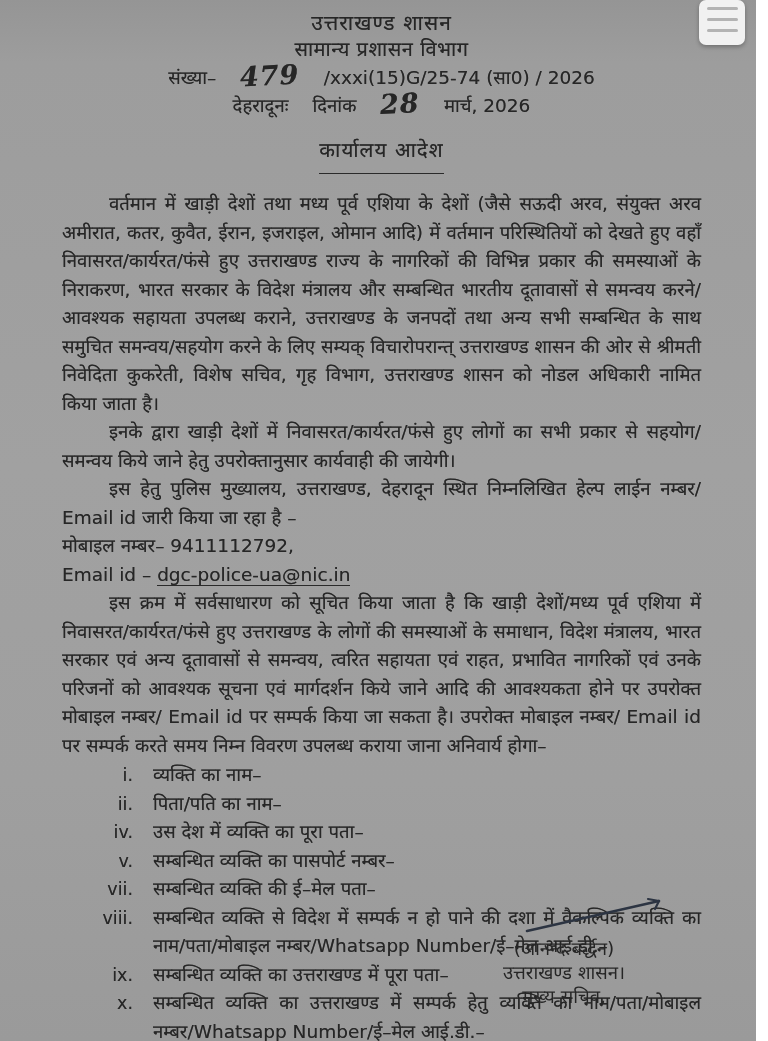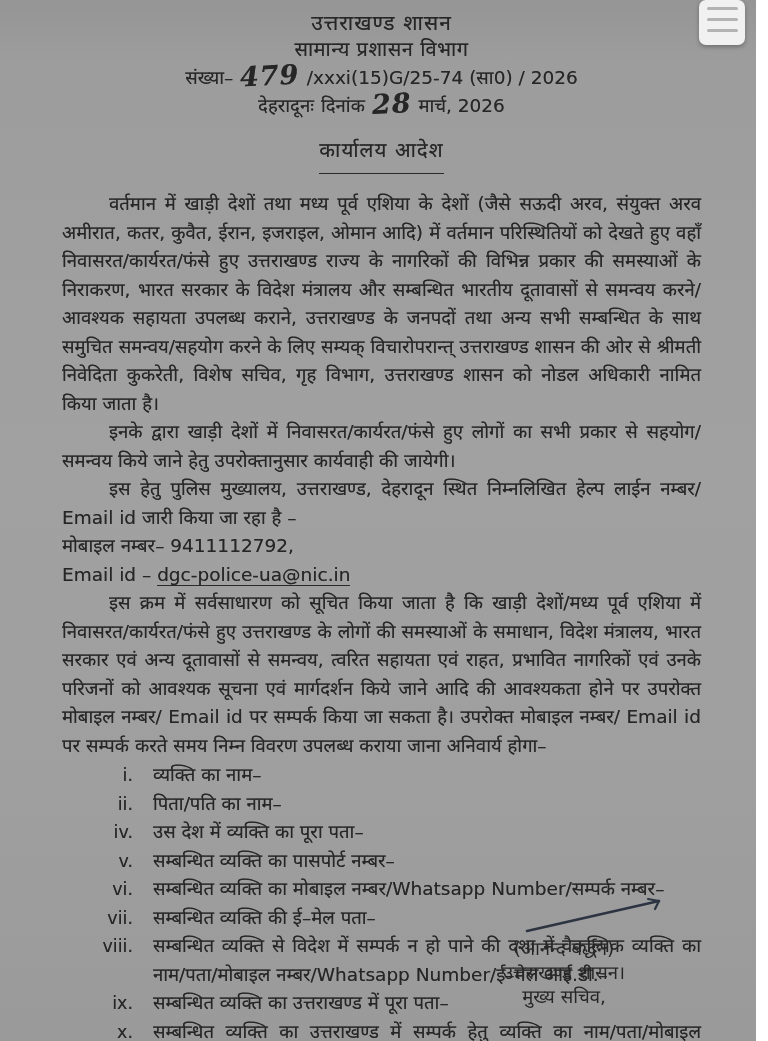--- a/index.html
+++ b/index.html
@@ -24,21 +24,21 @@
     line-height: 28.5px;
     text-shadow: 0 0 0.6px rgba(40,40,40,0.55);
   }
 
   
   .hdr { text-align: center; }
   .org-name  { font-size: 21px; line-height: 26px; letter-spacing: 1px; }
   .dept-name { font-size: 20px; line-height: 26px; letter-spacing: 0.5px; }
   .ref-line, .date-line {
     font-size: 18.5px; line-height: 25px;
-    display: flex; justify-content: center; align-items: baseline; gap: 7px;
+    display: flex; justify-content: center; align-items: baseline; gap: 24px;
   }
   .handwritten {
     display: inline-block;
     font-family: "DejaVu Serif", serif;
     font-size: 27px;
     font-weight: 600;
     font-style: italic;
     transform: rotate(-3deg) translateY(1px);
     letter-spacing: 1px;
   }
@@ -163,24 +163,20 @@
         <span class="num">ii.</span>
         <span class="txt">पिता/पति का नाम–</span>
       </div>
       <div class="num-item">
         <span class="num">iv.</span>
         <span class="txt">उस देश में व्यक्ति का पूरा पता–</span>
       </div>
       <div class="num-item">
         <span class="num">v.</span>
         <span class="txt">सम्बन्धित व्यक्ति का पासपोर्ट नम्बर–</span>
-      </div>
-      <div class="num-item">
-        <span class="num">vi.</span>
-        <span class="txt">सम्बन्धित व्यक्ति का मोबाइल नम्बर/Whatsapp Number/सम्पर्क नम्बर–</span>
       </div>
       <div class="num-item">
         <span class="num">vii.</span>
         <span class="txt">सम्बन्धित व्यक्ति की ई–मेल पता–</span>
       </div>
       <div class="num-item">
         <span class="num">viii.</span>
         <span class="txt">सम्बन्धित व्यक्ति से विदेश में सम्पर्क न हो पाने की दशा में वैकल्पिक व्यक्ति का नाम/पता/मोबाइल नम्बर/Whatsapp Number/ई–मेल आई.डी.–</span>
       </div>
       <div class="num-item">

